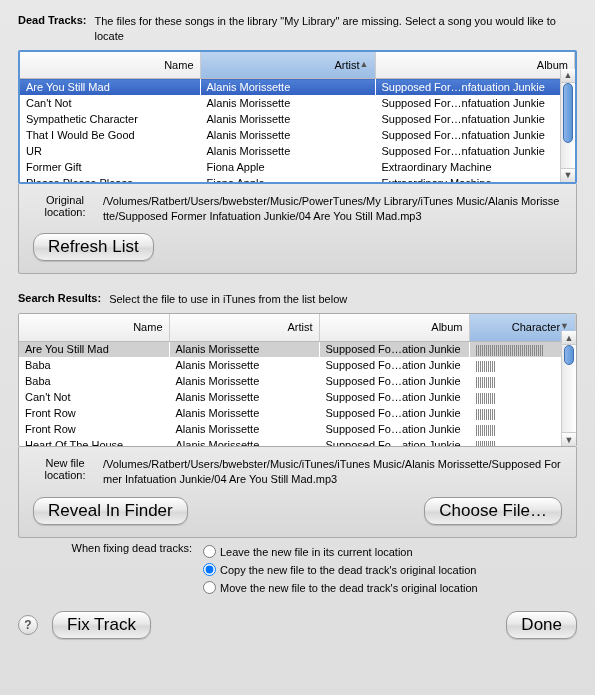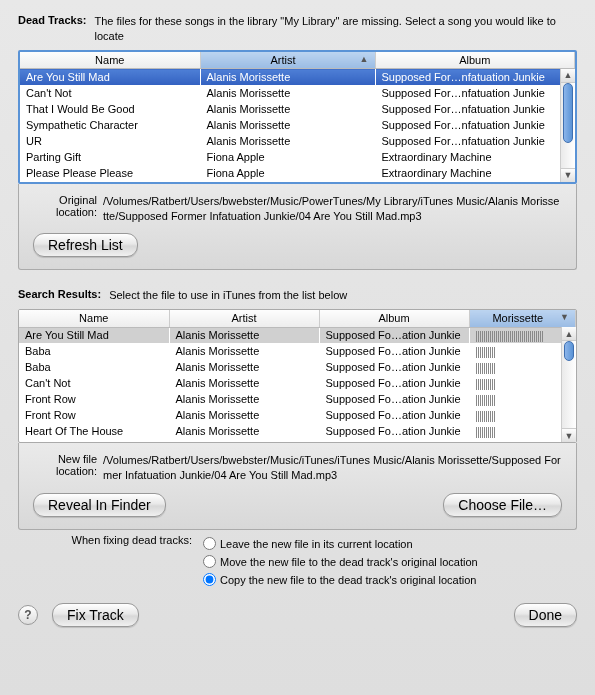--- a/index.html
+++ b/index.html
@@ -25,24 +25,24 @@
     margin-bottom: 0;
     position: relative;
   }
   .table-wrap.gray { border: 1px solid #aaa; }
   table { width: 100%; border-collapse: collapse; table-layout: fixed; }
   thead th {
     background: linear-gradient(#fdfdfd, #ededed);
     border-right: 1px solid #ccc;
     border-bottom: 1px solid #bbb;
     font-weight: normal;
-    text-align: center;
+    text-align: right;
     padding: 2px 6px;
     font-size: 11px;
-    height: 17px;
+    height: 27px;
     position: relative;
   }
   thead th.sorted {
     background: linear-gradient(#bcd4f0, #9bbce4);
   }
   thead th .sort-ind {
     float: right;
     font-size: 9px;
     color: #555;
   }
@@ -90,30 +90,30 @@
   .scroll-arrow.dn { bottom: 0; border-top: 1px solid #ccc;}
   .info-box {
     background: linear-gradient(#eaeaea, #d8d8d8);
     border: 1px solid #aaa;
     border-top: none;
     border-radius: 0 0 3px 3px;
     padding: 10px 14px 12px 14px;
     font-size: 11px;
   }
   .info-line { display:flex; margin-bottom:10px;}
-  .info-line .k { flex:0 0 64px; text-align:right; margin-right:6px; }
+  .info-line .k { flex:0 0 64px; text-align:center; margin-right:6px; }
   .info-line .v { flex:1; line-height:1.35; word-break:break-all; }
   .btn-row { display:flex; justify-content:space-between; }
   .aqua-btn {
     display:inline-block;
     background: linear-gradient(#ffffff, #e8e8e8 45%, #d8d8d8 55%, #f0f0f0);
     border: 1px solid #999;
     border-radius: 11px;
     padding: 3px 14px 3px 14px;
-    font-size: 14px;
+    font-size: 17px;
     font-family: inherit;
     cursor: pointer;
     box-shadow: 0 1px 1px rgba(0,0,0,0.15);
     white-space: nowrap;
   }
   .radio-group { margin: 4px 0 0 18px; }
   .radio-row { display:flex; align-items:flex-start; margin-bottom:3px;}
   .radio-row .lab { flex:0 0 180px; text-align:right; padding-right:6px;}
   .radio-opts label { display:block; margin-bottom:2px; cursor:pointer;}
   .radio-opts input { vertical-align:-2px; margin-right:4px;}
@@ -173,36 +173,36 @@
             <td>Are You Still Mad</td>
             <td>Alanis Morissette</td>
             <td>Supposed For…nfatuation Junkie</td>
           </tr>
           <tr>
             <td>Can't Not</td>
             <td>Alanis Morissette</td>
             <td>Supposed For…nfatuation Junkie</td>
           </tr>
           <tr>
+            <td>Sympathetic Character</td>
+            <td>Alanis Morissette</td>
+            <td>Supposed For…nfatuation Junkie</td>
+          </tr>
+          <tr>
             <td>That I Would Be Good</td>
             <td>Alanis Morissette</td>
             <td>Supposed For…nfatuation Junkie</td>
           </tr>
           <tr>
-            <td>Sympathetic Character</td>
-            <td>Alanis Morissette</td>
-            <td>Supposed For…nfatuation Junkie</td>
-          </tr>
-          <tr>
             <td>UR</td>
             <td>Alanis Morissette</td>
             <td>Supposed For…nfatuation Junkie</td>
           </tr>
           <tr>
-            <td>Parting Gift</td>
+            <td>Former Gift</td>
             <td>Fiona Apple</td>
             <td>Extraordinary Machine</td>
           </tr>
           <tr>
             <td>Please Please Please</td>
             <td>Fiona Apple</td>
             <td>Extraordinary Machine</td>
           </tr>
         </tbody>
     </table>
@@ -239,21 +239,21 @@
           <col style="width:150px">
           <col style="width:150px">
           <col>
         </colgroup>
       <thead>
         <tr>
           <th>Name</th>
           <th>Artist</th>
           <th>Album</th>
           <th class="sorted">
-            <span>Morissette</span>
+            <span>Character</span>
             <span class="sort-ind">▼</span>
           </th>
         </tr>
       </thead>
       <tbody id="search-body">
           <tr class="sel-gray">
             <td>Are You Still Mad</td>
             <td>Alanis Morissette</td>
             <td>Supposed Fo…ation Junkie</td>
             <td><span class="relevance-bar" style="width: 68px;"></span></td>
@@ -313,22 +313,22 @@
       <button class="aqua-btn">Choose File…</button>
     </div>
   </div>
 </div>
 
 <div class="radio-group">
   <div class="radio-row">
     <div class="lab">When fixing dead tracks:</div>
     <div class="radio-opts" id="radio-opts">
         <label><input type="radio" name="fixmode" style=""><span>Leave the new file in its current location</span></label>
+        <label><input type="radio" name="fixmode" checked="" style=""><span>Copy the new file to the dead track's original location</span></label>
         <label><input type="radio" name="fixmode" style=""><span>Move the new file to the dead track's original location</span></label>
-        <label><input type="radio" name="fixmode" checked="" style=""><span>Copy the new file to the dead track's original location</span></label>
       </div>
   </div>
 </div>
 
 <div class="bottom-bar">
   <div class="help-btn">?</div>
   <button class="aqua-btn">Fix Track</button>
   <span style="width:8px"></span>
   <span class="spacer"></span>
   <button class="aqua-btn">Done</button>

